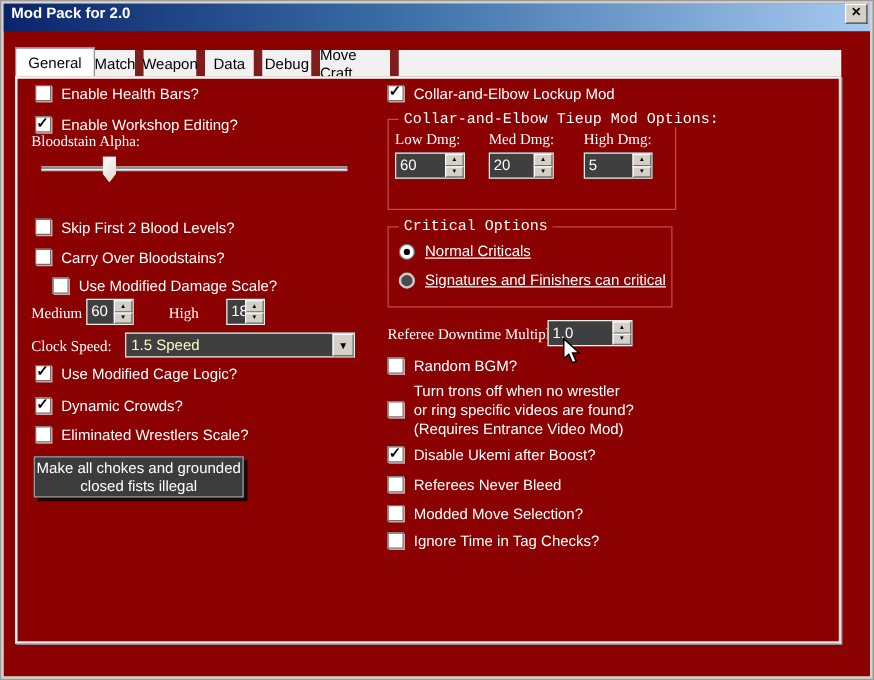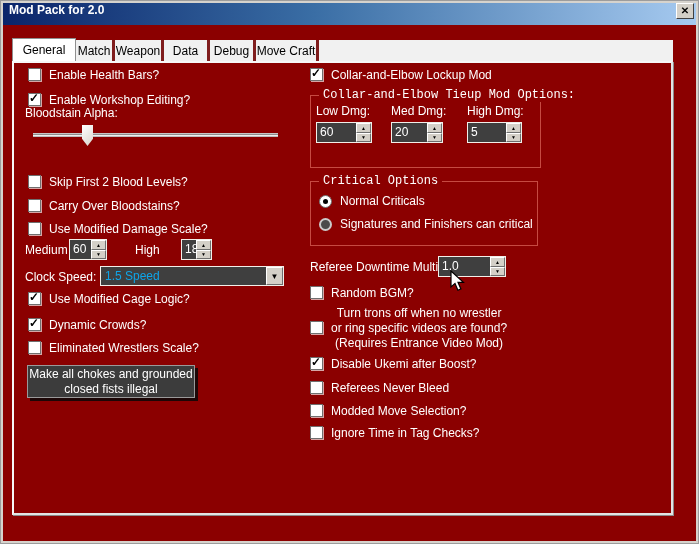--- a/index.html
+++ b/index.html
@@ -21,53 +21,53 @@
     background:#D4D0C8;border:1px solid;border-color:#fff #404040 #404040 #fff;
     color:#000;font-size:10px;font-weight:bold;line-height:14px;text-align:center;cursor:default;
   }
   
   .tabstrip{
     position:absolute;left:12px;top:40px;width:661px;height:21px;
     background:#F1F1F1;display:flex;align-items:flex-end;
   }
   .tab{
     height:21px;display:flex;align-items:center;justify-content:center;
-    color:#000;background:#F1F1F1;border-right:3px solid #7f1d1d;flex:none;
+    color:#000;background:#F1F1F1;border-right:7px solid #7f1d1d;flex:none;
   }
   .tab.selected{
     background:#fff;height:23px;margin-top:-2px;
     border:1px solid #8f8f8f;border-bottom:none;
   }
   .tabpage{
     position:absolute;left:12px;top:61px;width:661px;height:454px;
     border:2px solid;border-color:#f7f7f7 #e3e3e3 #e3e3e3 #f7f7f7;
     box-shadow:1px 1px 0 #8a8a8a;background:transparent;
   }
   
   .cb{position:absolute;display:flex;align-items:center;height:15px;}
   .cb .box{
     position:relative;width:13px;height:13px;background:#fff;flex:none;
     border:1px solid #6f6f6f;box-shadow:1px 1px 0 rgba(255,255,255,.65);
   }
   .cb .glyph{display:none;position:absolute;left:0px;top:-3px;color:#000;font-size:12px;font-weight:bold;}
   .cb.checked .glyph{display:block;}
-  .cb .lbl{margin-left:8px;white-space:nowrap;text-align:center;}
-  
-  .radio{position:absolute;display:flex;align-items:center;height:14px;}
+  .cb .lbl{margin-left:8px;white-space:nowrap;}
+  
+  .radio{position:absolute;display:flex;align-items:center;height:14px;text-decoration:underline;}
   .radio .dot{
     position:relative;width:13px;height:13px;border-radius:50%;flex:none;
     background:#4a4a4a;border:2px solid #cbcbcb;
   }
   .radio.checked .dot{background:#fff;border:1px solid #707070;}
   .radio.checked .dot::after{
     content:"";position:absolute;left:3px;top:3px;width:5px;height:5px;border-radius:50%;background:#000;
   }
   .radio .lbl{margin-left:8px;white-space:nowrap;}
   
-  .lab{position:absolute;white-space:nowrap;}
+  .lab{position:absolute;white-space:nowrap;font-family:Liberation Serif, serif;}
   
   .track{
     position:absolute;left:33px;top:133px;width:245px;height:4px;
     background:linear-gradient(#c6c6c6 0 1px,#8e8e8e 1px 2px,#f0f0f0 2px 3px,#bdbdbd 3px 4px);
   }
   .thumb{
     position:absolute;left:82px;top:125px;width:11px;height:21px;
     background:linear-gradient(135deg,#ffffff,#d9d5cd);
     clip-path:polygon(0 0,100% 0,100% 66%,50% 100%,0 66%);
   }
@@ -81,21 +81,21 @@
   .spin .sbtn{
     flex:1;background:#D4D0C8;color:#000;font-size:5px;
     border:1px solid;border-color:#fff #6e6e6e #6e6e6e #fff;
     display:flex;align-items:center;justify-content:center;cursor:default;
   }
   
   .dd{
     position:absolute;display:flex;background:#3F3F3F;
     border:1px solid #F2EFE9;height:20px;
   }
-  .dd .val{flex:1;padding:2px 4px 2px 4px;color:#0ea5e9;white-space:nowrap;overflow:hidden;}
+  .dd .val{flex:1;padding:2px 4px 2px 4px;color:#fef9c3;white-space:nowrap;overflow:hidden;}
   .dd .dbtn{
     width:17px;flex:none;background:#D4D0C8;color:#000;font-size:8px;
     border:1px solid;border-color:#fff #6e6e6e #6e6e6e #fff;
     display:flex;align-items:center;justify-content:center;cursor:default;
   }
   
   .group{position:absolute;border:1px solid #C64A42;}
   .group .legend{
     position:absolute;top:-8px;left:8px;background:#8B0000;padding:0 4px;white-space:nowrap;font-family:Liberation Mono, monospace;
   }
@@ -161,21 +161,21 @@
   <div class="thumb"></div>
 
   <div class="cb" style="left:28px;top:174px">
     <span class="box"></span>
     <span class="lbl">Skip First 2 Blood Levels?</span>
   </div>
   <div class="cb" style="left:28px;top:198px">
     <span class="box"></span>
     <span class="lbl">Carry Over Bloodstains?</span>
   </div>
-  <div class="cb" style="left:28px;top:221px">
+  <div class="cb" style="left:42px;top:221px">
     <span class="box"></span>
     <span class="lbl">Use Modified Damage Scale?</span>
   </div>
 
   <div class="lab" style="left:25px;top:243px">Medium</div>
   <div class="spin" style="left:69px;top:239px;width:38px">
     <span class="val">60</span>
     <span class="btns">
       <span class="sbtn">▲</span>
       <span class="sbtn">▼</span>

